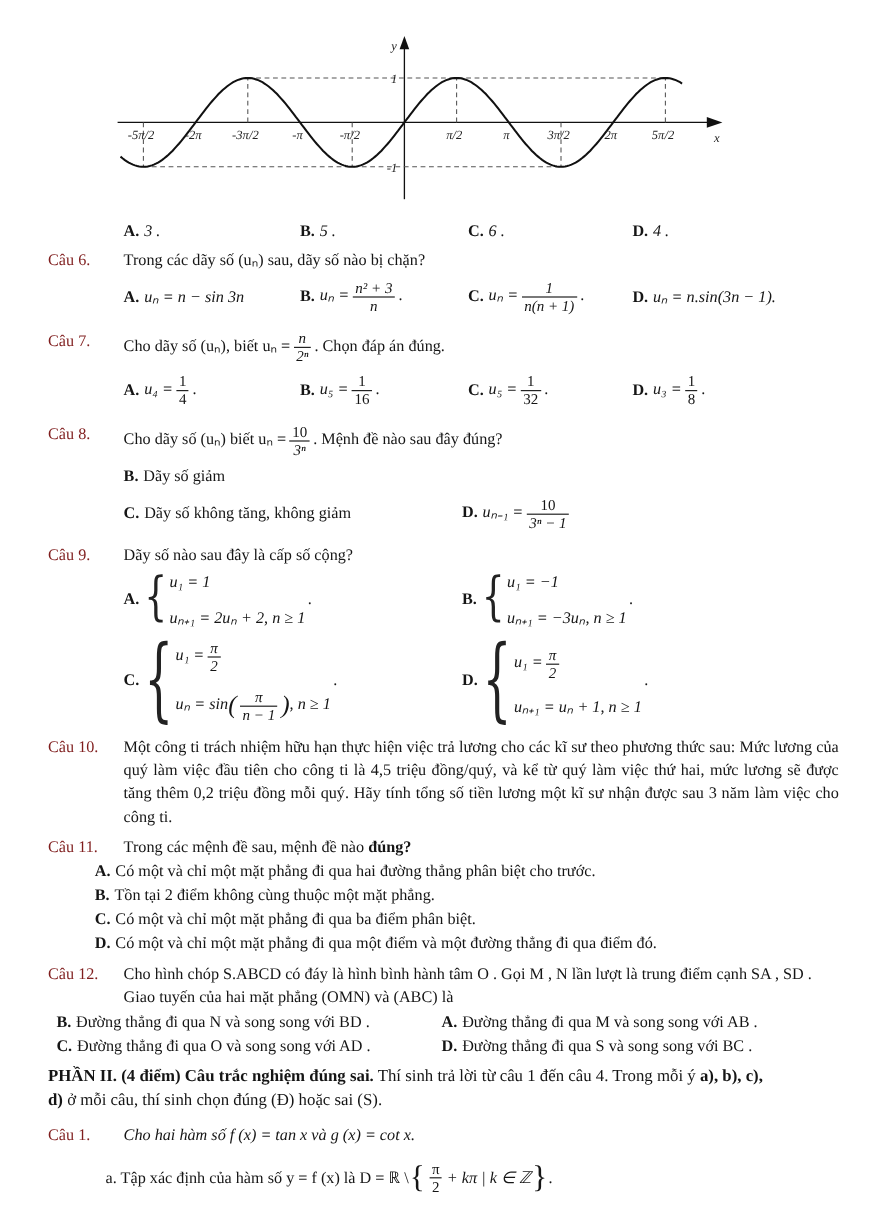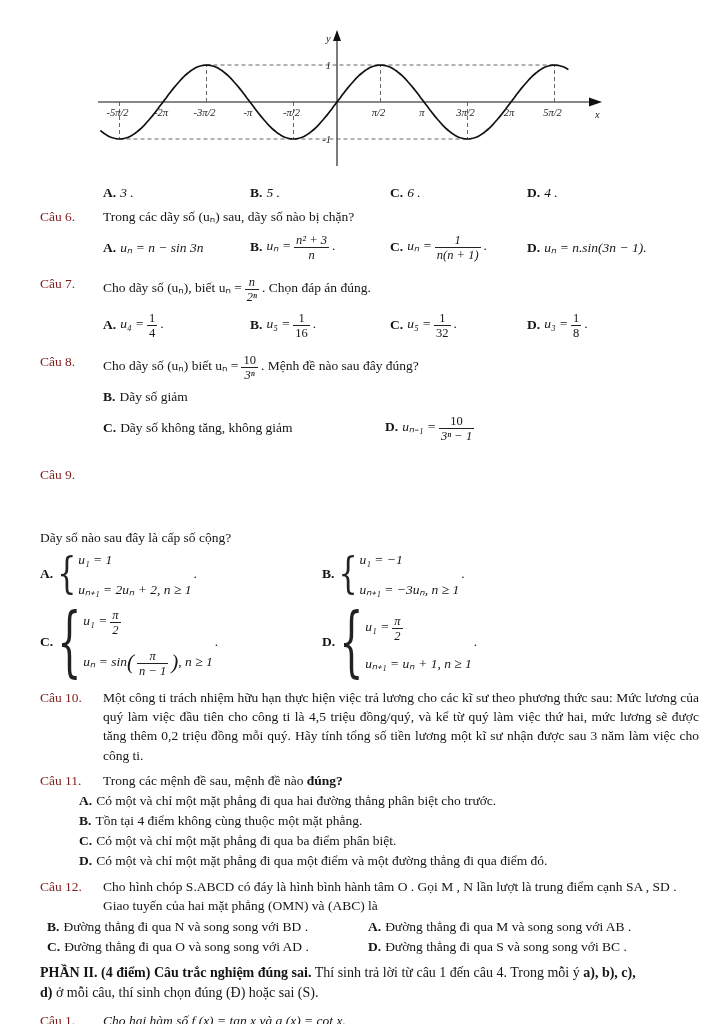--- a/index.html
+++ b/index.html
@@ -124,21 +124,21 @@
       <div class="opts2" style="margin-top:5px;">
         <span class="opt"><span class="okey">B.</span><span>Dãy số giảm</span></span>
       </div>
       <div class="opts2" style="margin-top:6px;">
         <span class="opt"><span class="okey">C.</span><span>Dãy số không tăng, không giảm</span></span>
         <span class="opt"><span class="okey">D.</span><span class="mi">uₙ₋₁ =</span><span class="frac"><span class="num">10</span><span class="den mi">3ⁿ − 1</span></span></span>
       </div>
     </div>
   </div>
 
-  <div class="q-row" style="margin-top:22px;flex-direction:column;">
+  <div class="q-row" style="margin-top:10px;">
     <div class="q-label">Câu 9.</div>
     <div class="q-body">
       <div>Dãy số nào sau đây là cấp số cộng?</div>
       <div class="opts2" style="margin-top:3px;">
         <span class="opt"><span class="okey">A.</span><span class="sys">
               <span class="brace brace-sm">{</span>
               <span class="sys-lines">
                 <span class="mi">u₁ = 1</span>
                 <span class="mi">uₙ₊₁ = 2uₙ + 2, n ≥ 1</span>
               </span>
@@ -176,21 +176,21 @@
       <div style="text-align:justify;">Một công ti trách nhiệm hữu hạn thực hiện việc trả lương cho các kĩ sư theo phương thức sau: Mức lương của quý làm việc đầu tiên cho công ti là 4,5 triệu đồng/quý, và kể từ quý làm việc thứ hai, mức lương sẽ được tăng thêm 0,2 triệu đồng mỗi quý. Hãy tính tổng số tiền lương một kĩ sư nhận được sau 3 năm làm việc cho công ti.</div>
     </div>
   </div>
 
   <div class="q-row" style="margin-top:6px;">
     <div class="q-label">Câu 11.</div>
     <div class="q-body">
       <div><span>Trong các mệnh đề sau, mệnh đề nào </span><b>đúng</b><b>?</b></div>
       <div class="c11opts">
         <div class="optline"><span class="okey">A.</span><span>Có một và chỉ một mặt phẳng đi qua hai đường thẳng phân biệt cho trước.</span></div>
-        <div class="optline"><span class="okey">B.</span><span>Tồn tại 4 điểm không cùng thuộc một mặt phẳng.</span></div>
+        <div class="optline"><span class="okey">B.</span><span>Tồn tại 2 điểm không cùng thuộc một mặt phẳng.</span></div>
         <div class="optline"><span class="okey">C.</span><span>Có một và chỉ một mặt phẳng đi qua ba điểm phân biệt.</span></div>
         <div class="optline"><span class="okey">D.</span><span>Có một và chỉ một mặt phẳng đi qua một điểm và một đường thẳng đi qua điểm đó.</span></div>
       </div>
     </div>
   </div>
 
   <div class="q-row" style="margin-top:6px;">
     <div class="q-label">Câu 12.</div>
     <div class="q-body">
       <div>Cho hình chóp S.ABCD có đáy là hình bình hành tâm O . Gọi M , N lần lượt là trung điểm cạnh SA , SD . Giao tuyến của hai mặt phẳng (OMN) và (ABC) là</div>

